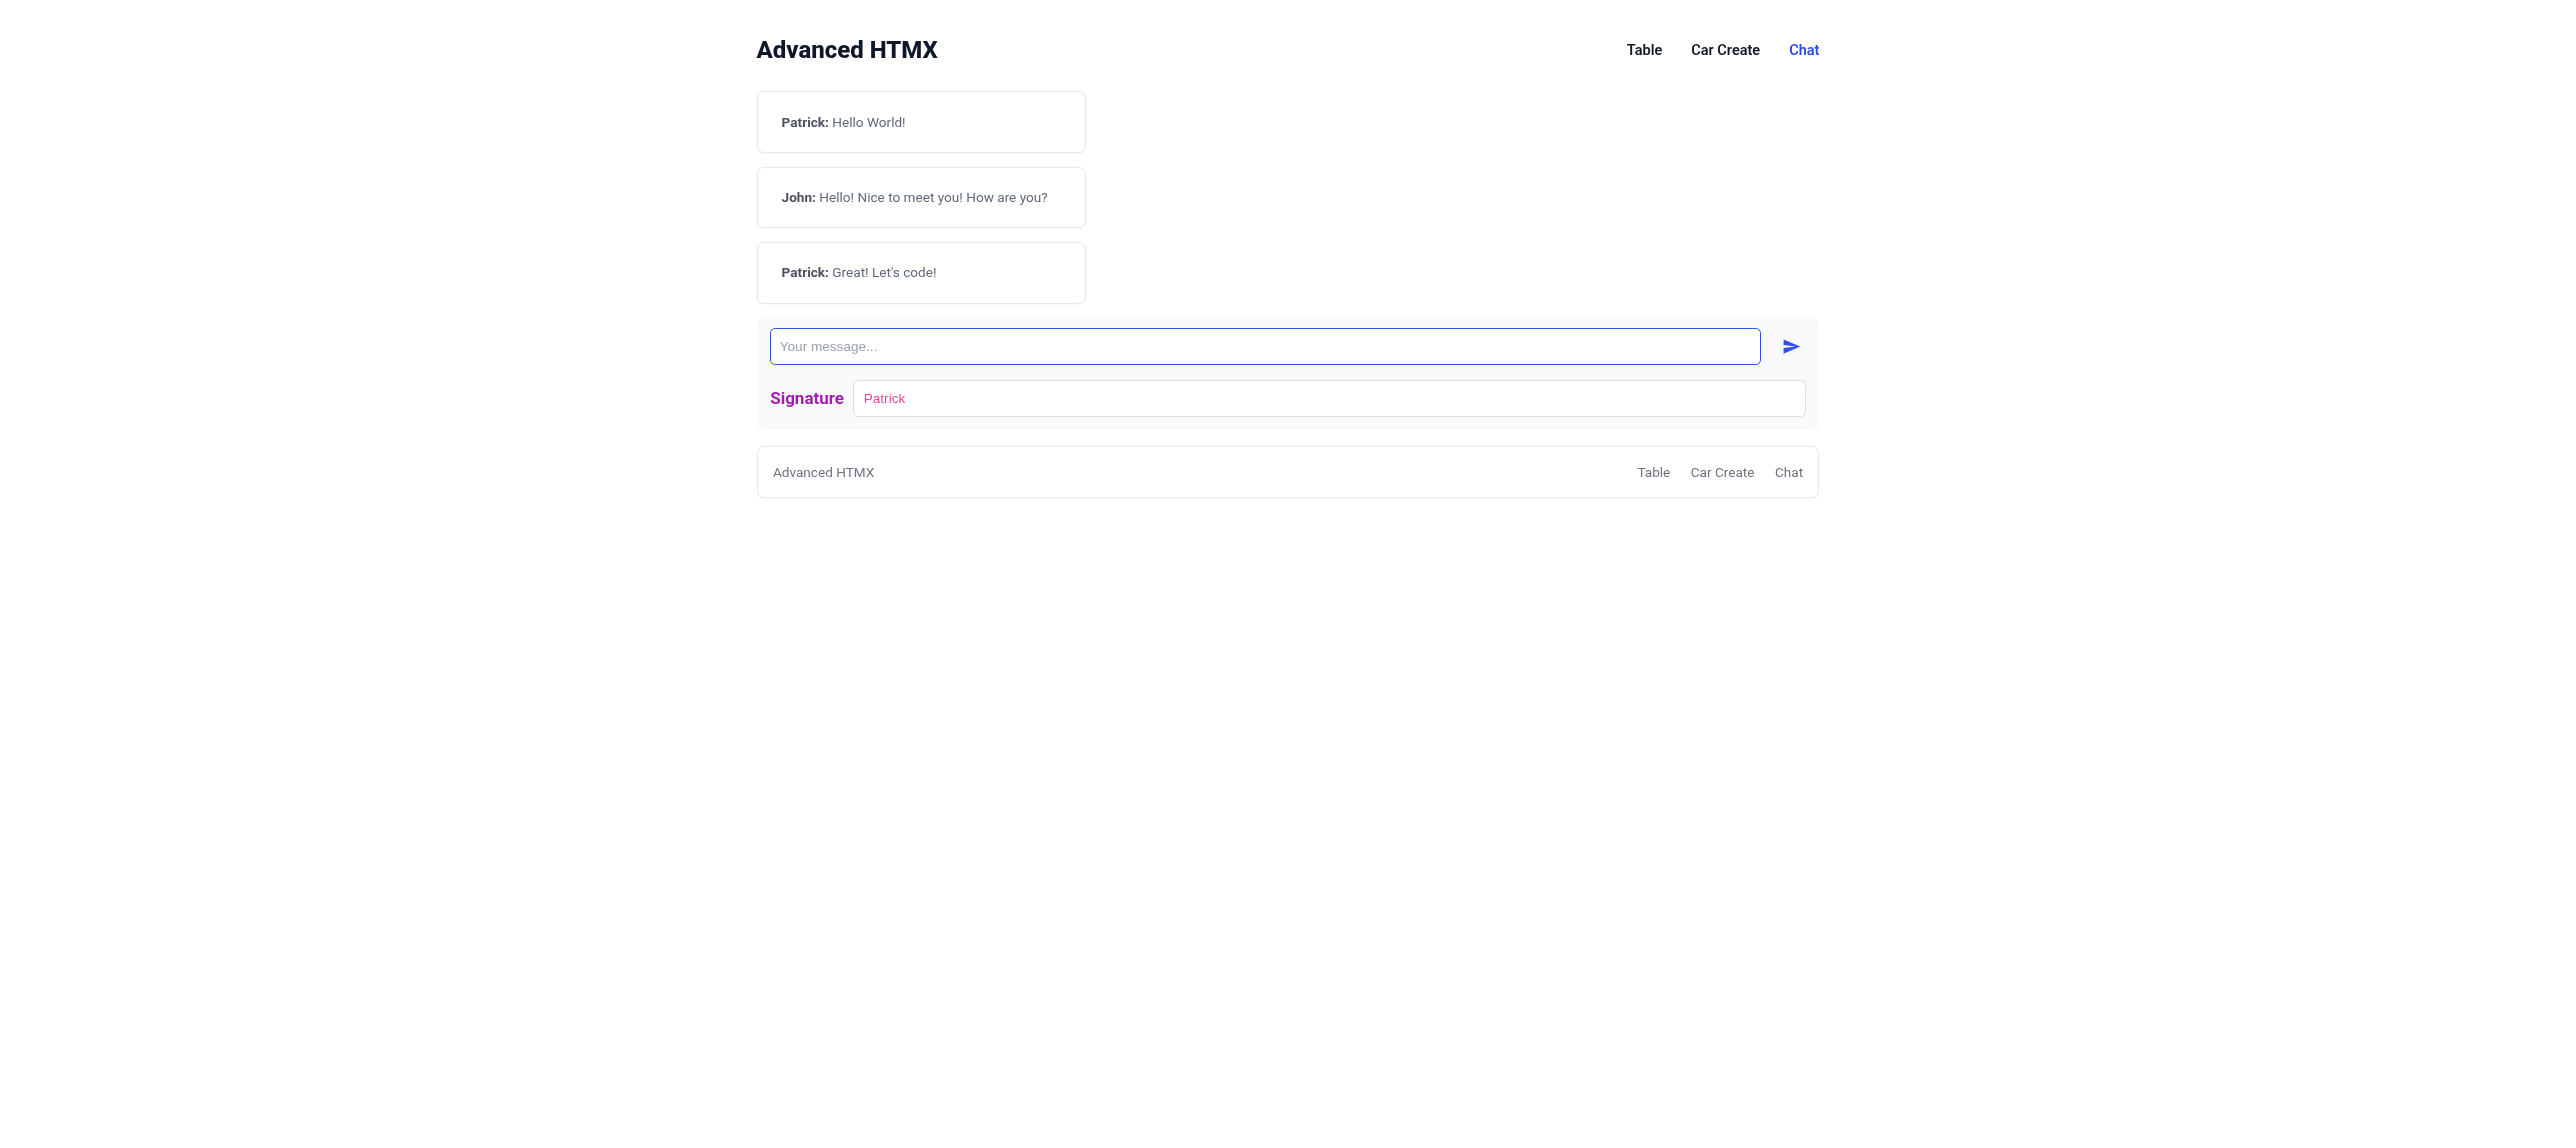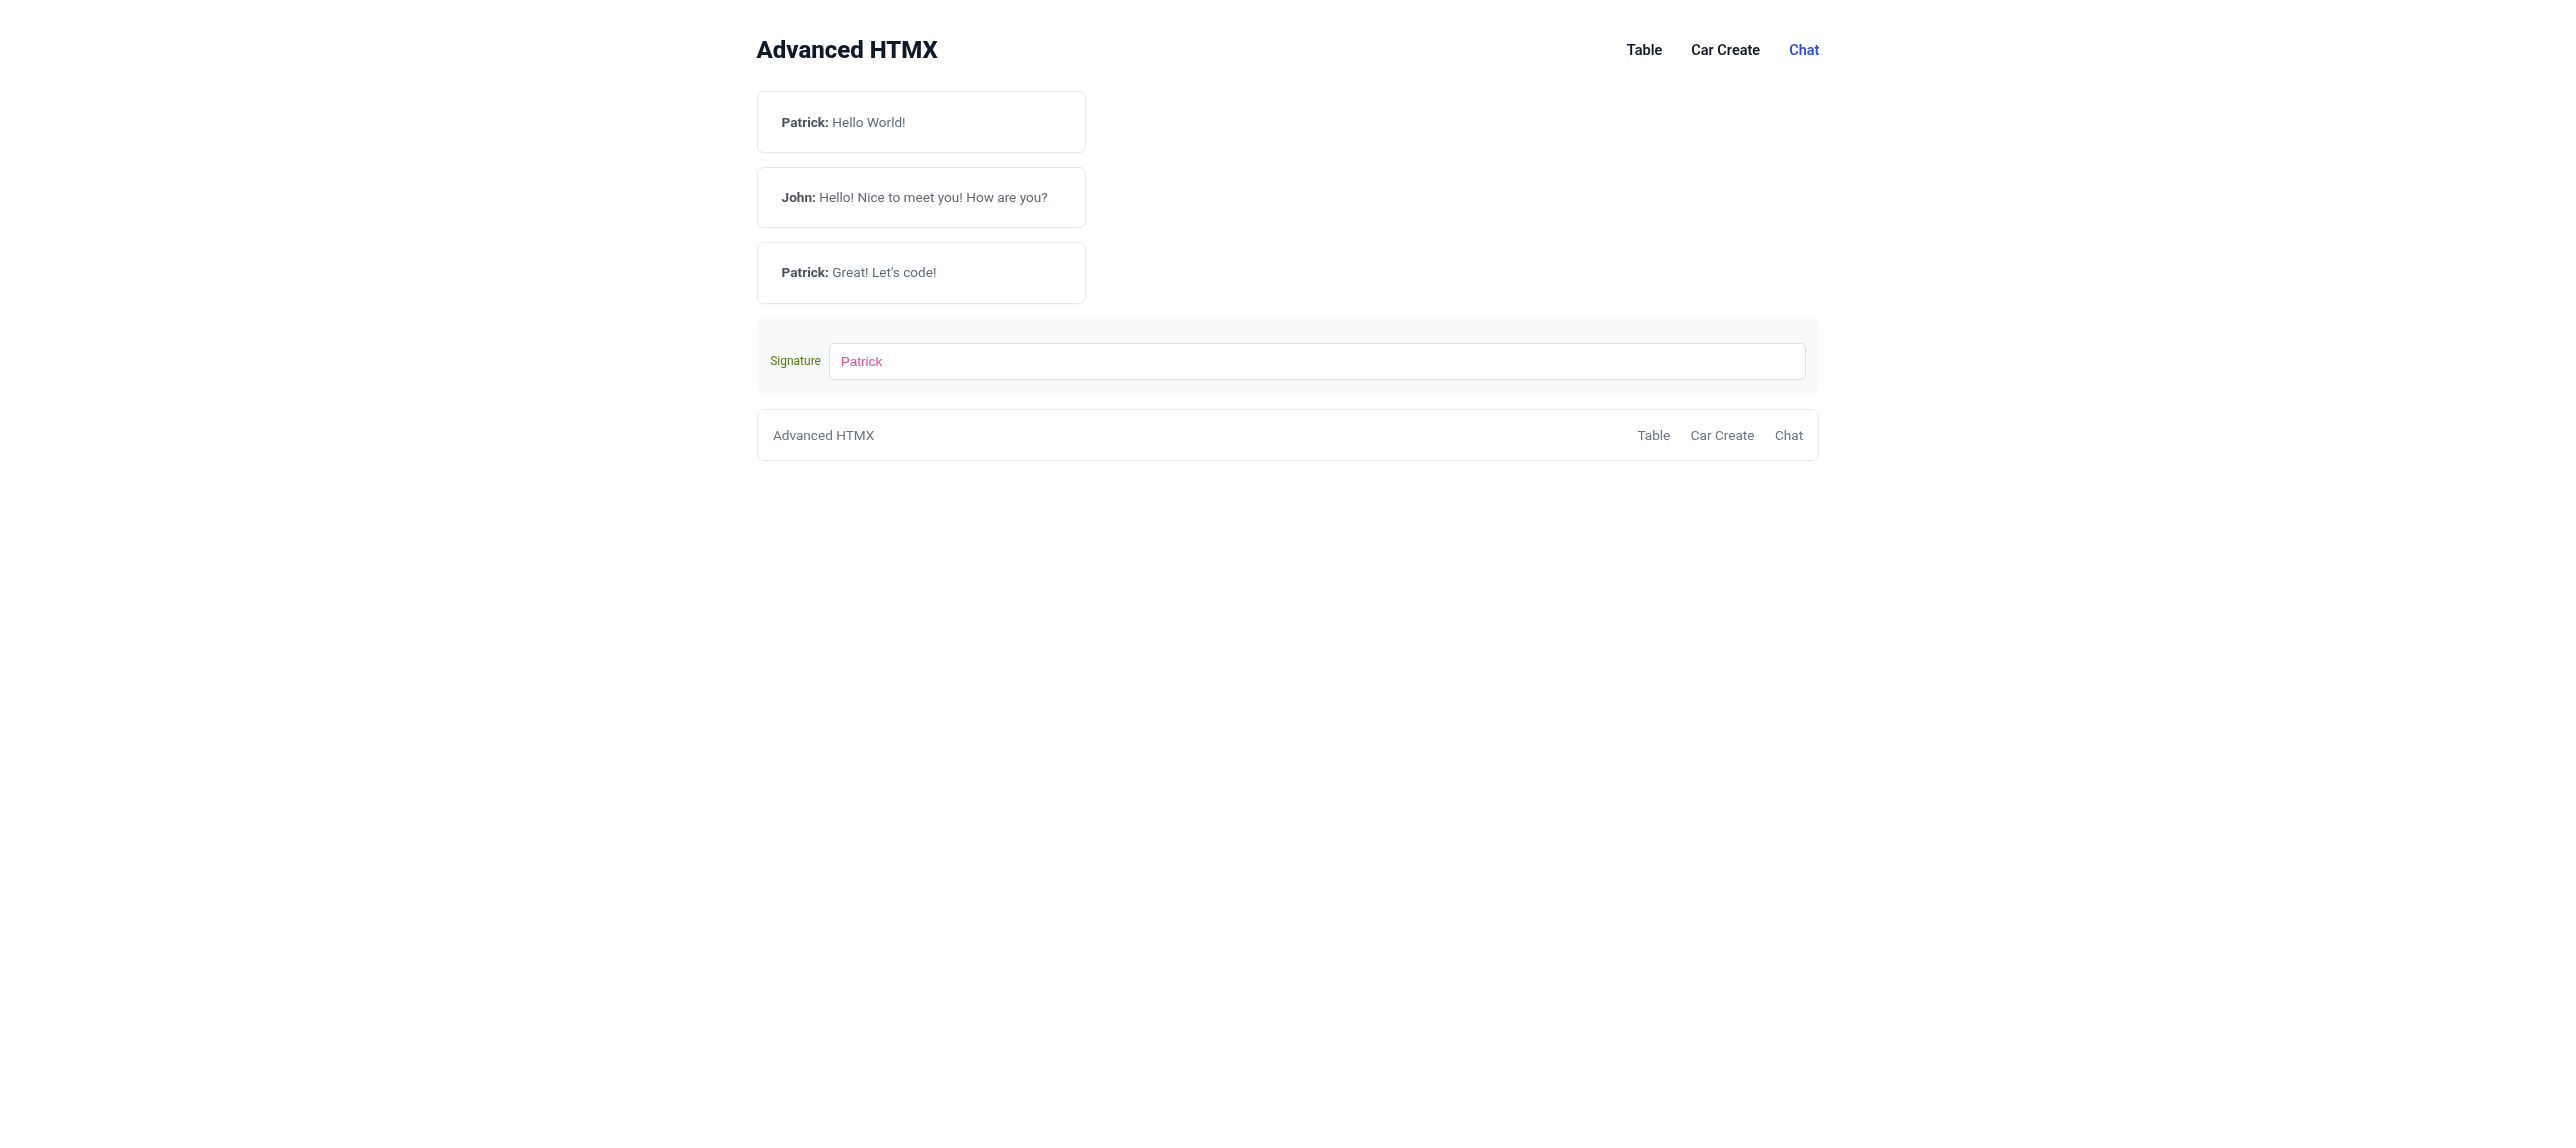--- a/index.html
+++ b/index.html
@@ -98,23 +98,23 @@
   .send-icon {
     fill: #3251e6;
   }
   .signature-row {
     display: flex;
     align-items: center;
     gap: 8.5px;
     margin-top: 15.3px;
   }
   .signature-label {
-    font-size: 12px;
-    font-weight: 400;
-    color: #4d7c0f;
+    font-size: 17px;
+    font-weight: 700;
+    color: #a21caf;
     white-space: nowrap;
   }
   .signature-input {
     flex: 1;
     height: 37px;
     border: 0.9px solid #dcdfe5;
     border-radius: 5.1px;
     padding: 0 10.2px;
     font-size: 13.6px;
     background: #ffffff;
@@ -164,20 +164,28 @@
       <span class="author">Patrick:</span><span> Hello World!</span>
     </div>
     <div class="message">
       <span class="author">John:</span><span> Hello! Nice to meet you! How are you?</span>
     </div>
     <div class="message">
       <span class="author">Patrick:</span><span> Great! Let's code!</span>
     </div>
 
     <div class="compose">
+      <div class="compose-row">
+        <input type="text" class="message-input" placeholder="Your message..." value="" style="">
+        <button class="send-btn">
+          <svg class="send-icon" width="19" height="19" viewBox="0 0 24 24">
+              <path d="M2 21l21-9L2 3v7l15 2-15 2v7z"></path>
+            </svg>
+        </button>
+      </div>
       <div class="signature-row">
         <span class="signature-label">Signature</span>
         <input type="text" class="signature-input" value="Patrick" style="">
       </div>
     </div>
 
     <footer class="footer">
       <span class="footer-brand">Advanced HTMX</span>
       <nav class="footer-nav">
         <a class="footer-link">Table</a>

